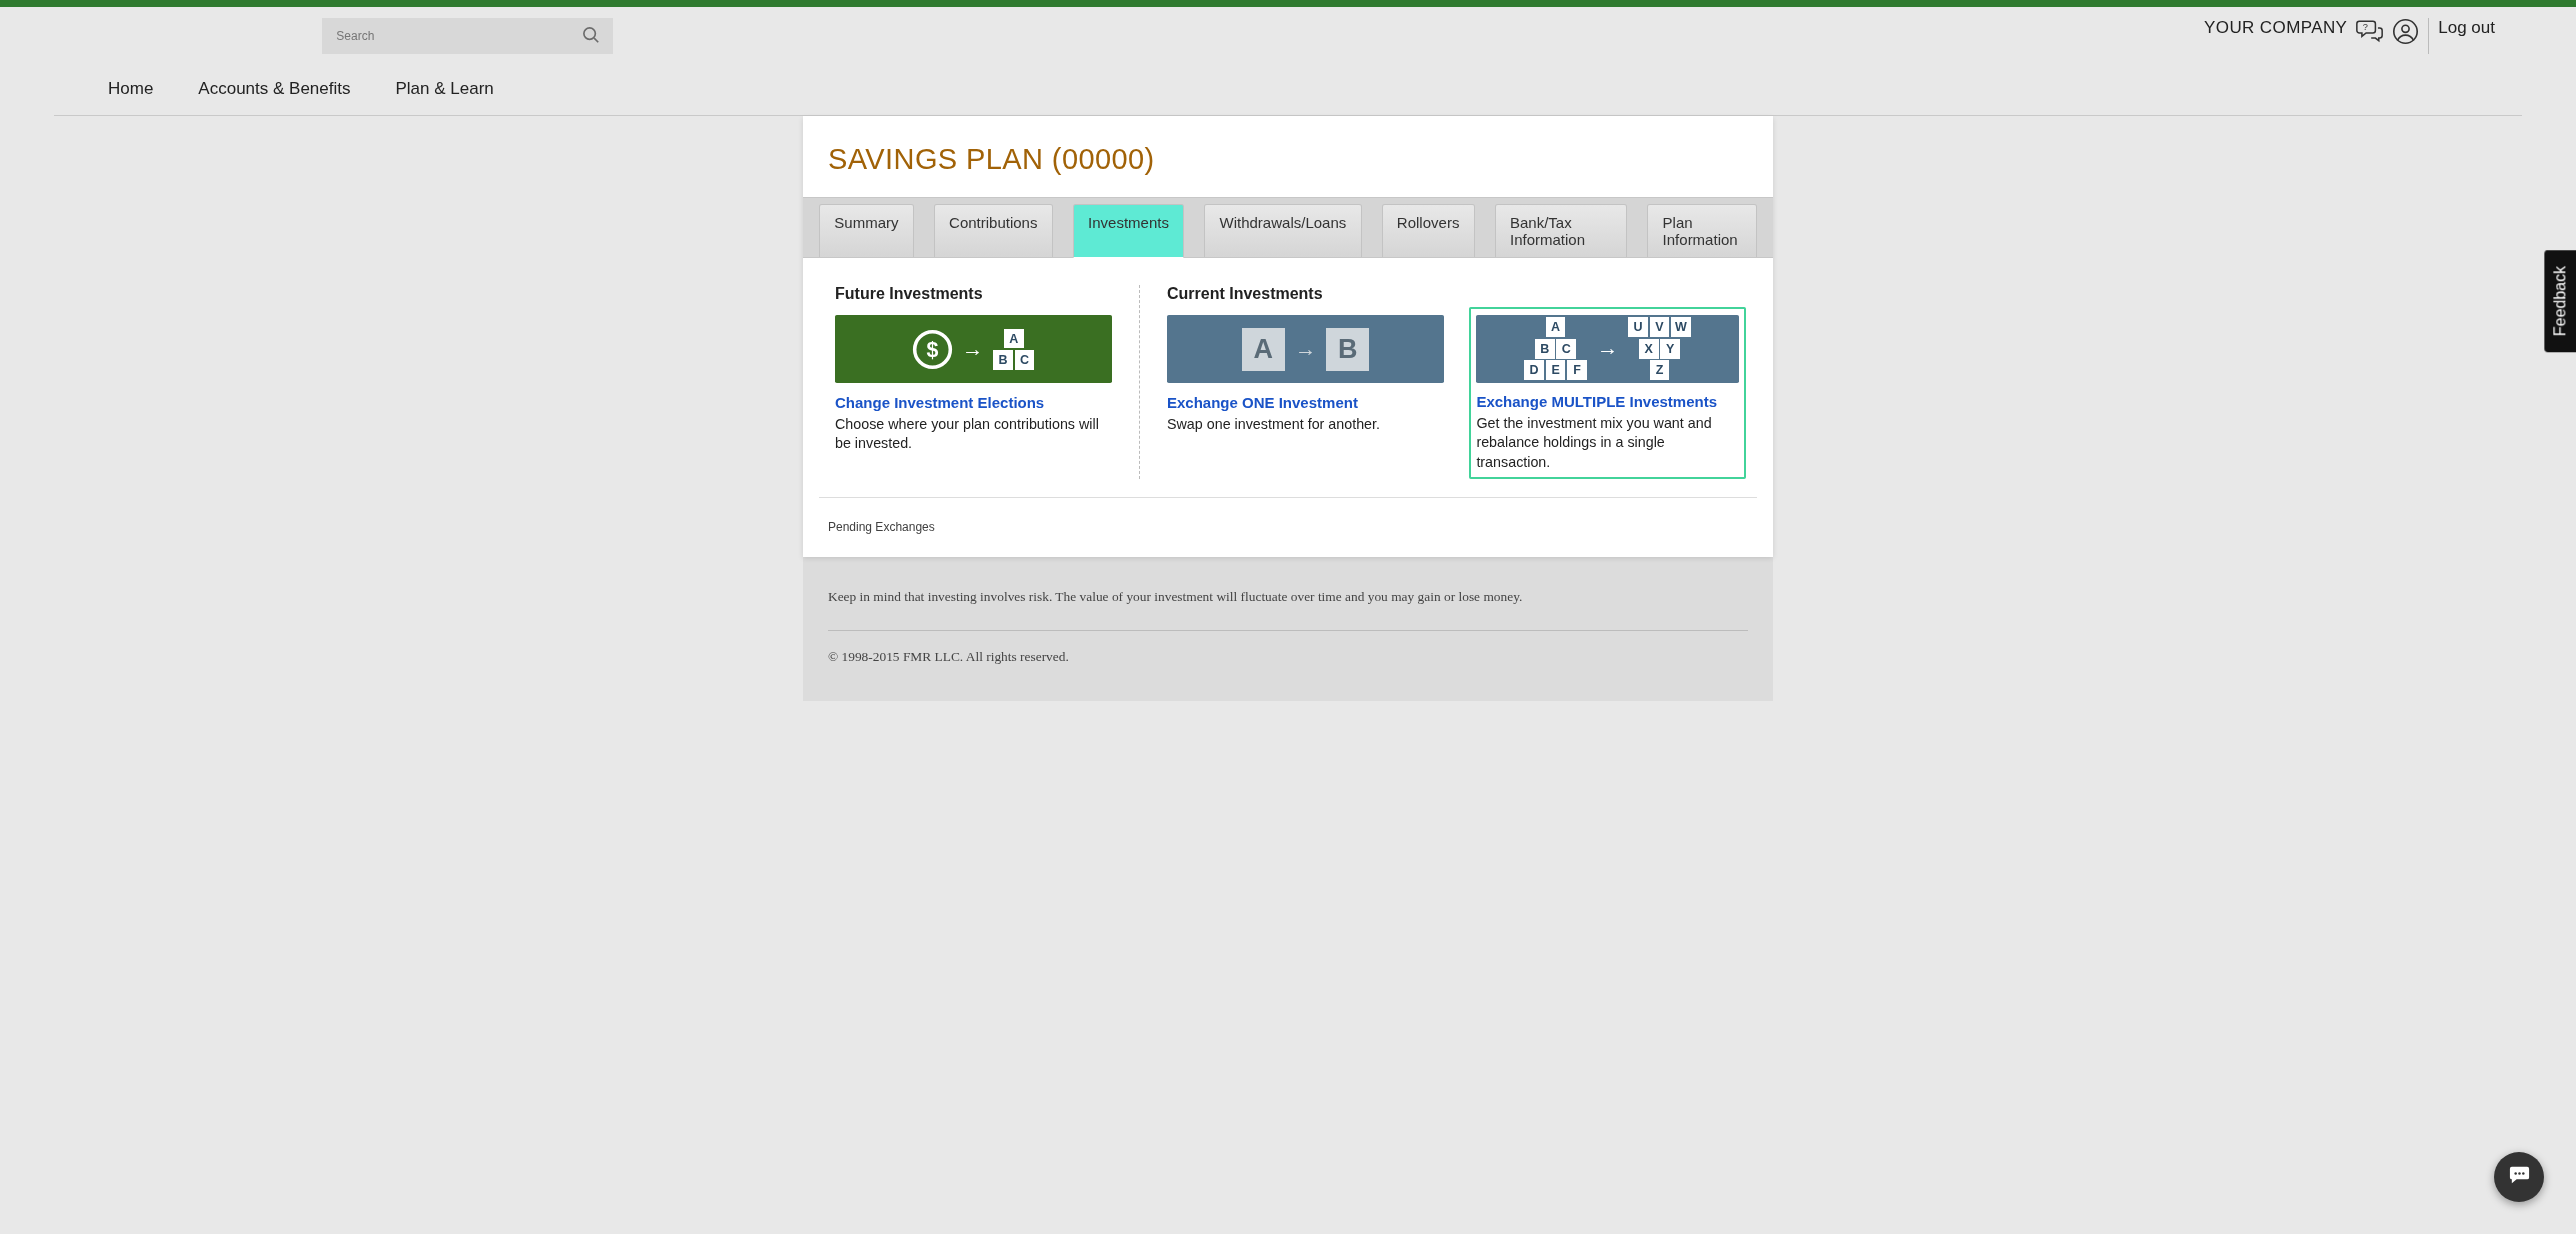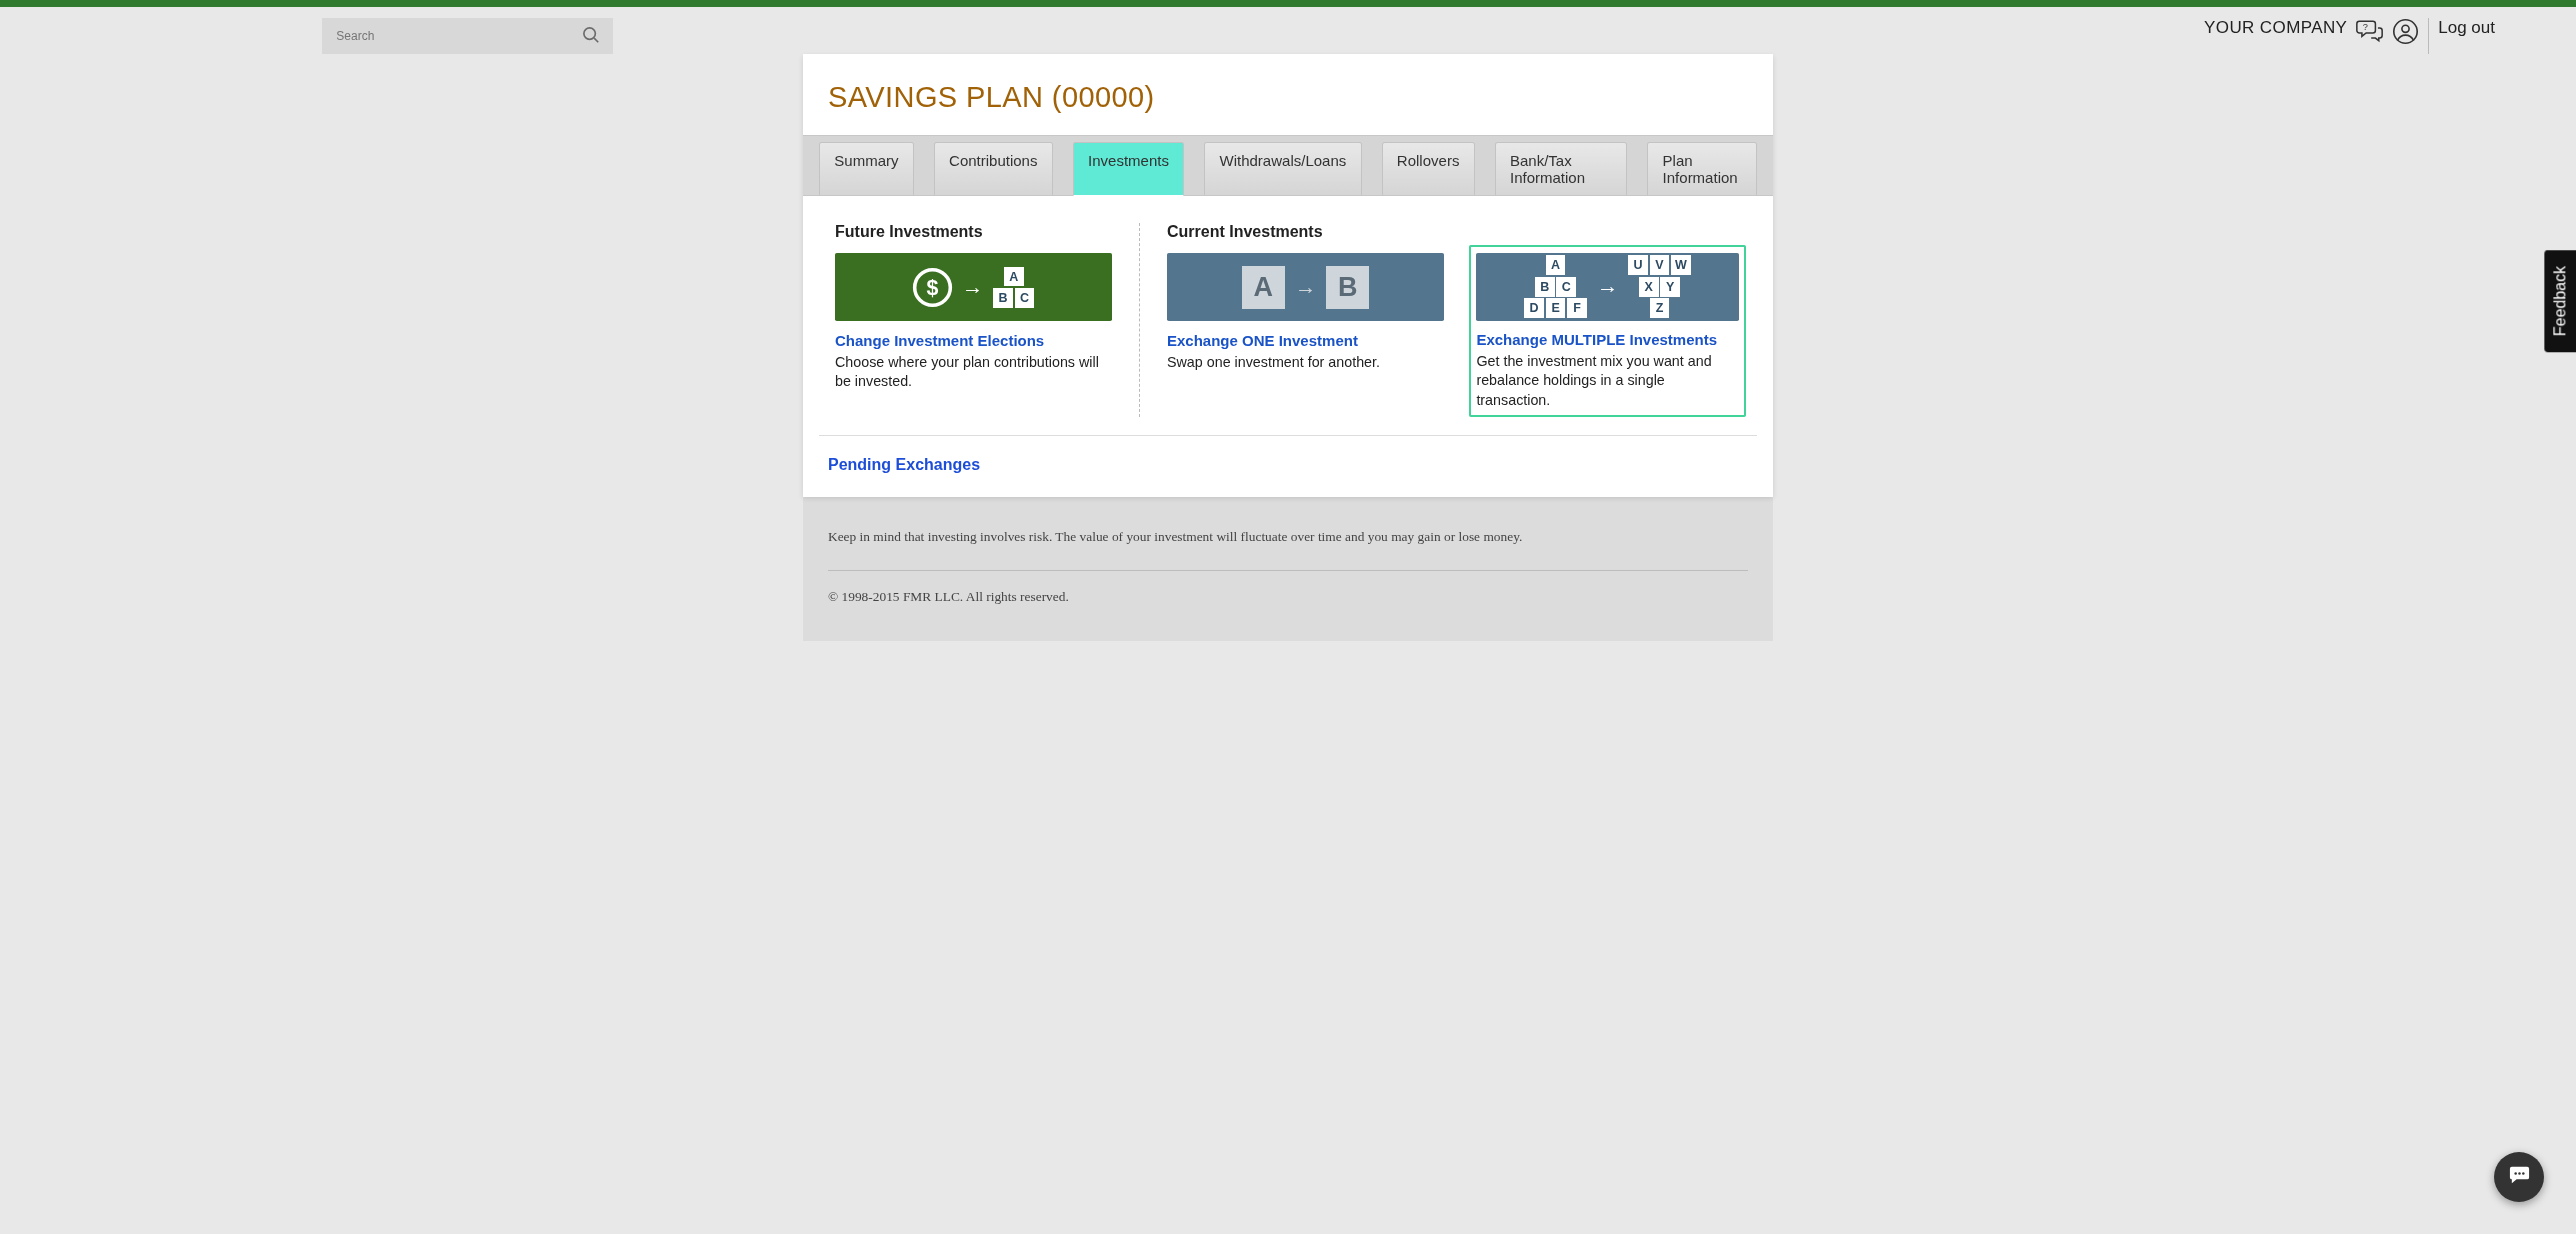--- a/index.html
+++ b/index.html
@@ -156,23 +156,23 @@
   .card.highlight {
     border: 2.7px solid #42d39a;
     padding: 5.4px;
     border-radius: 1.8px;
     margin-top: -8px;
   }
   .pending {
     padding: 19.7px 25px 23px;
   }
   .pending a {
-    color:#1d4ed8;
-    font-weight:700;
-    font-size:16px;
+    color:#404040;
+    font-weight:400;
+    font-size:12px;
     cursor:pointer;
   }
   .footer-area {
     max-width: 970px;
     margin: 0 auto;
     background:#dcdcdc;
     padding: 32px 25px 36px;
     font-size: 13.4px;
     color:#444;
   }
@@ -244,20 +244,25 @@
         <svg width="27" height="27" viewBox="0 0 30 30" fill="none" stroke="#333" stroke-width="1.8">
           <circle cx="15" cy="15" r="13"></circle>
           <circle cx="15" cy="12" r="4"></circle>
           <path d="M6 25c2-4 6-6 9-6s7 2 9 6"></path>
         </svg>
       </span>
       <span class="divider-v"></span>
       <span class="logout">Log out</span>
     </div>
   </div>
+  <div class="nav">
+    <a>Home</a>
+    <a>Accounts &amp; Benefits</a>
+    <a>Plan &amp; Learn</a>
+  </div>
 </div>
 
 <div class="content-wrap">
   <h1 class="page-title">SAVINGS PLAN (00000)</h1>
 
   <div class="tabs">
     <div class="tab">Summary</div>
     <div class="tab">Contributions</div>
     <div class="tab active">Investments</div>
     <div class="tab">Withdrawals/Loans</div>

